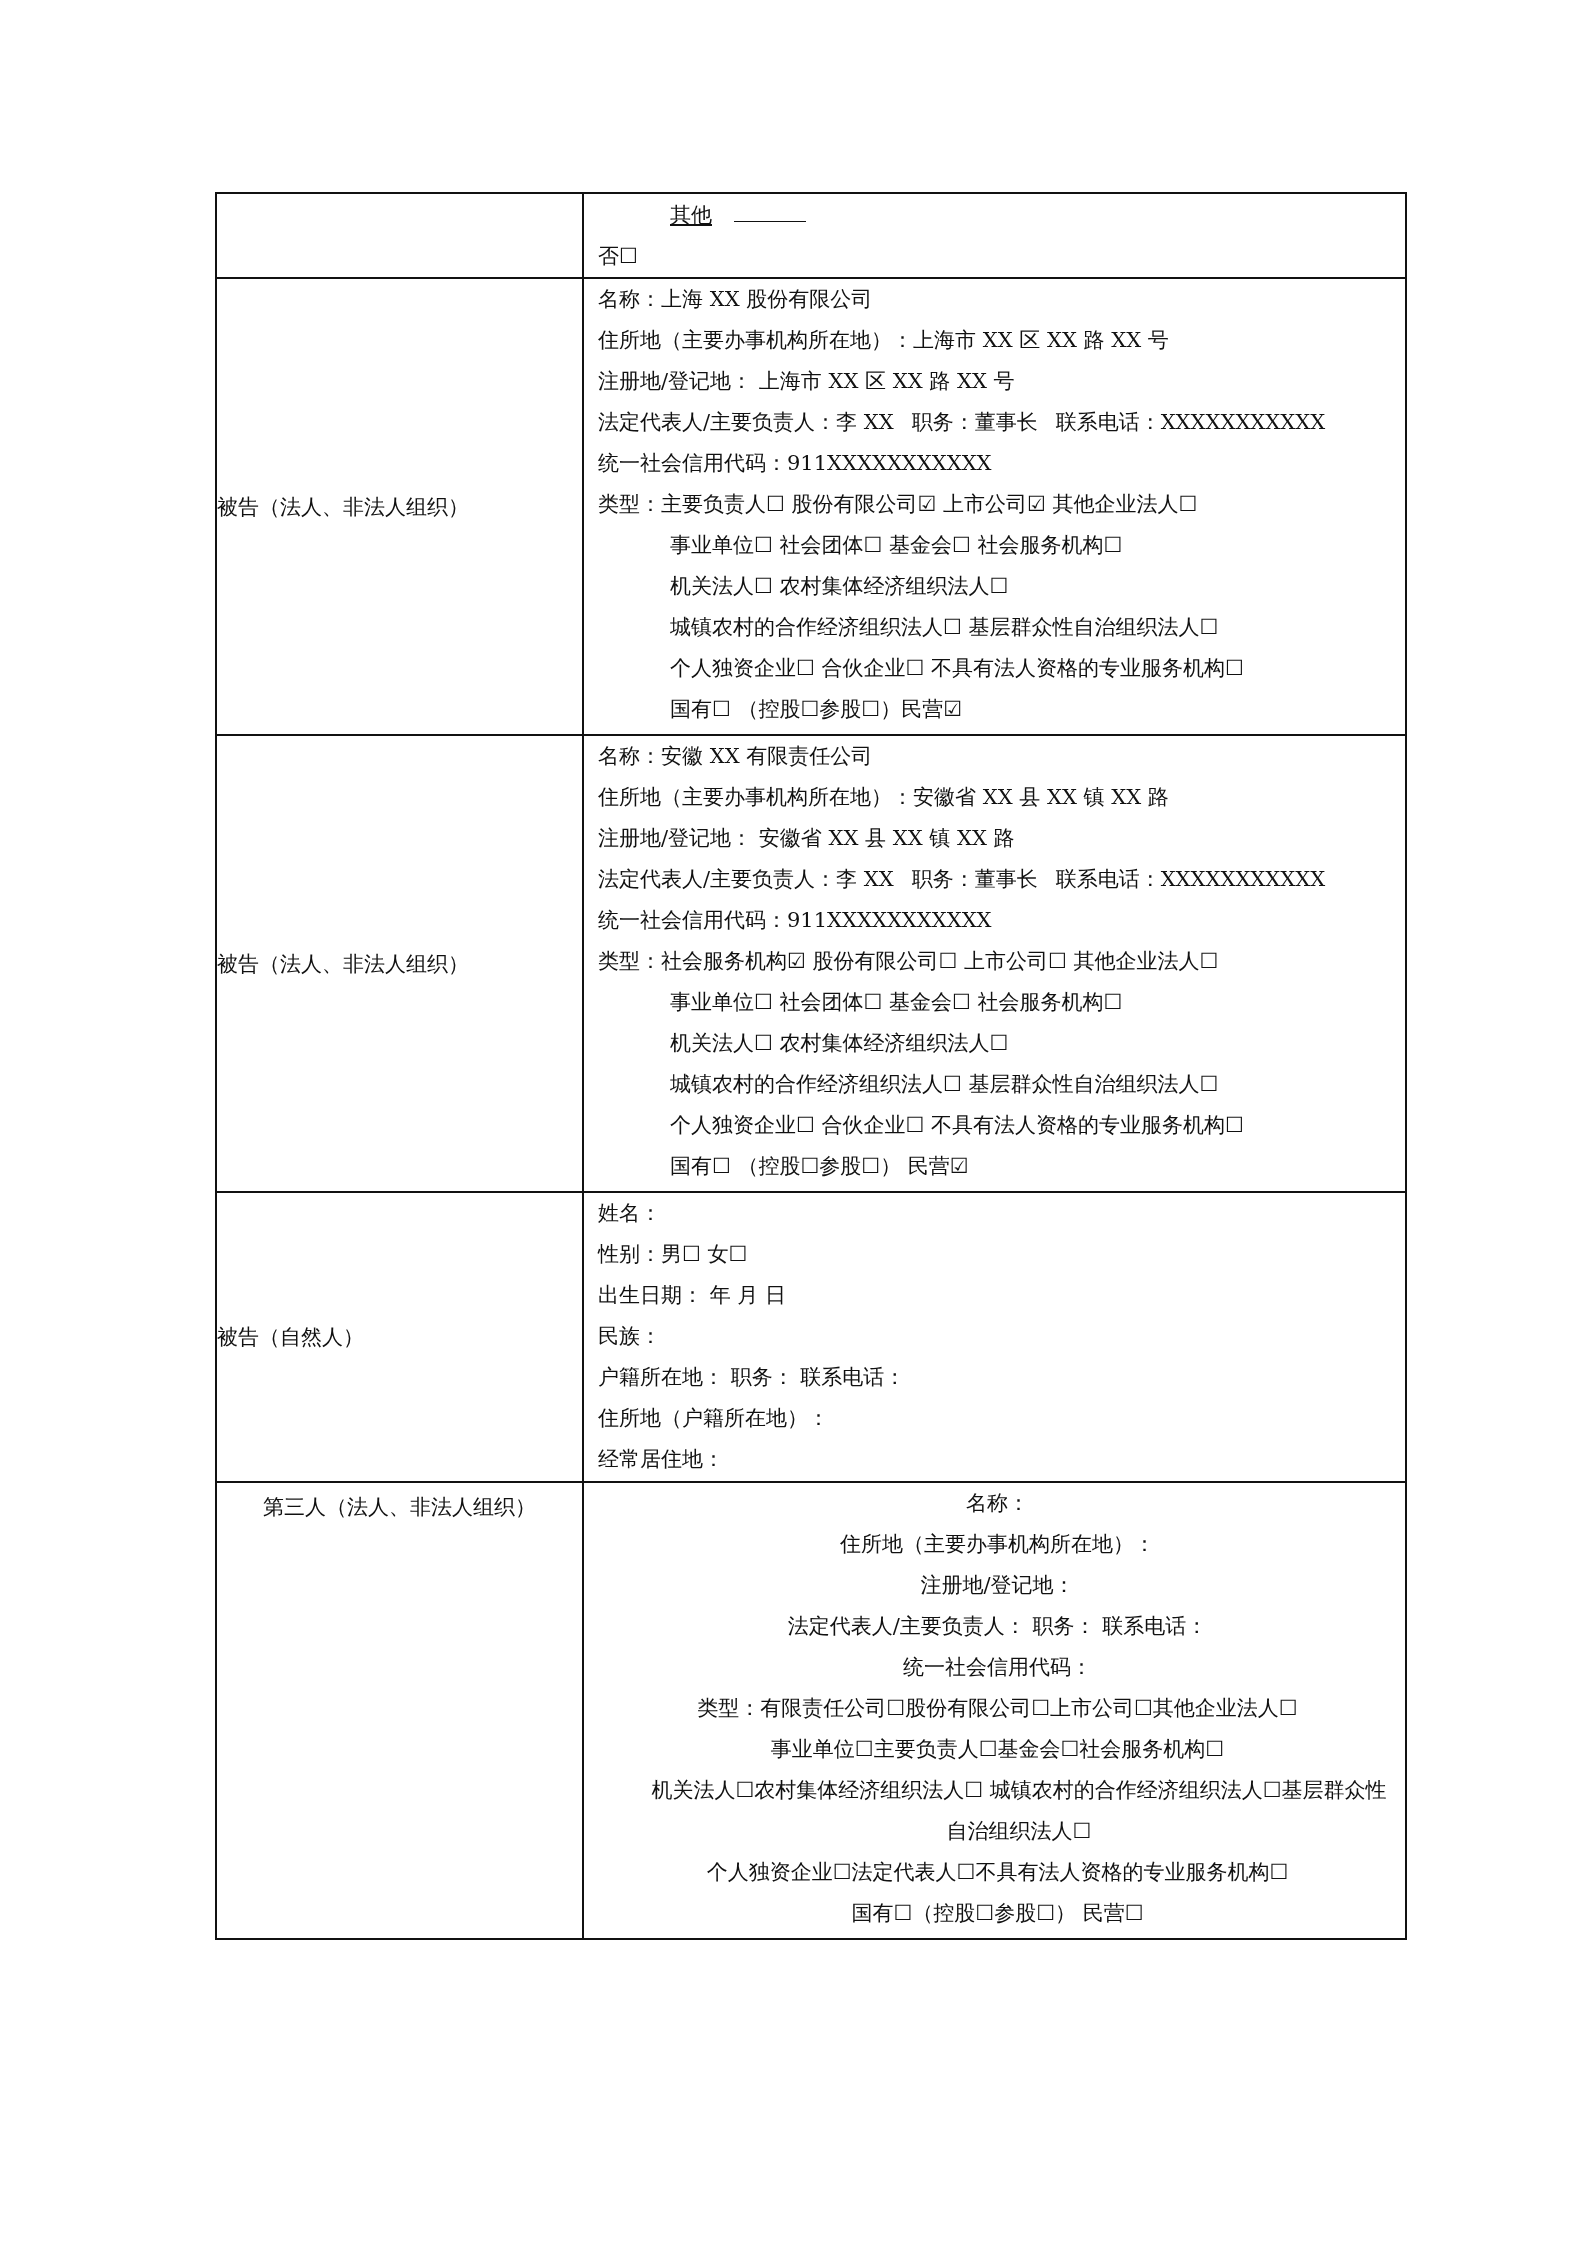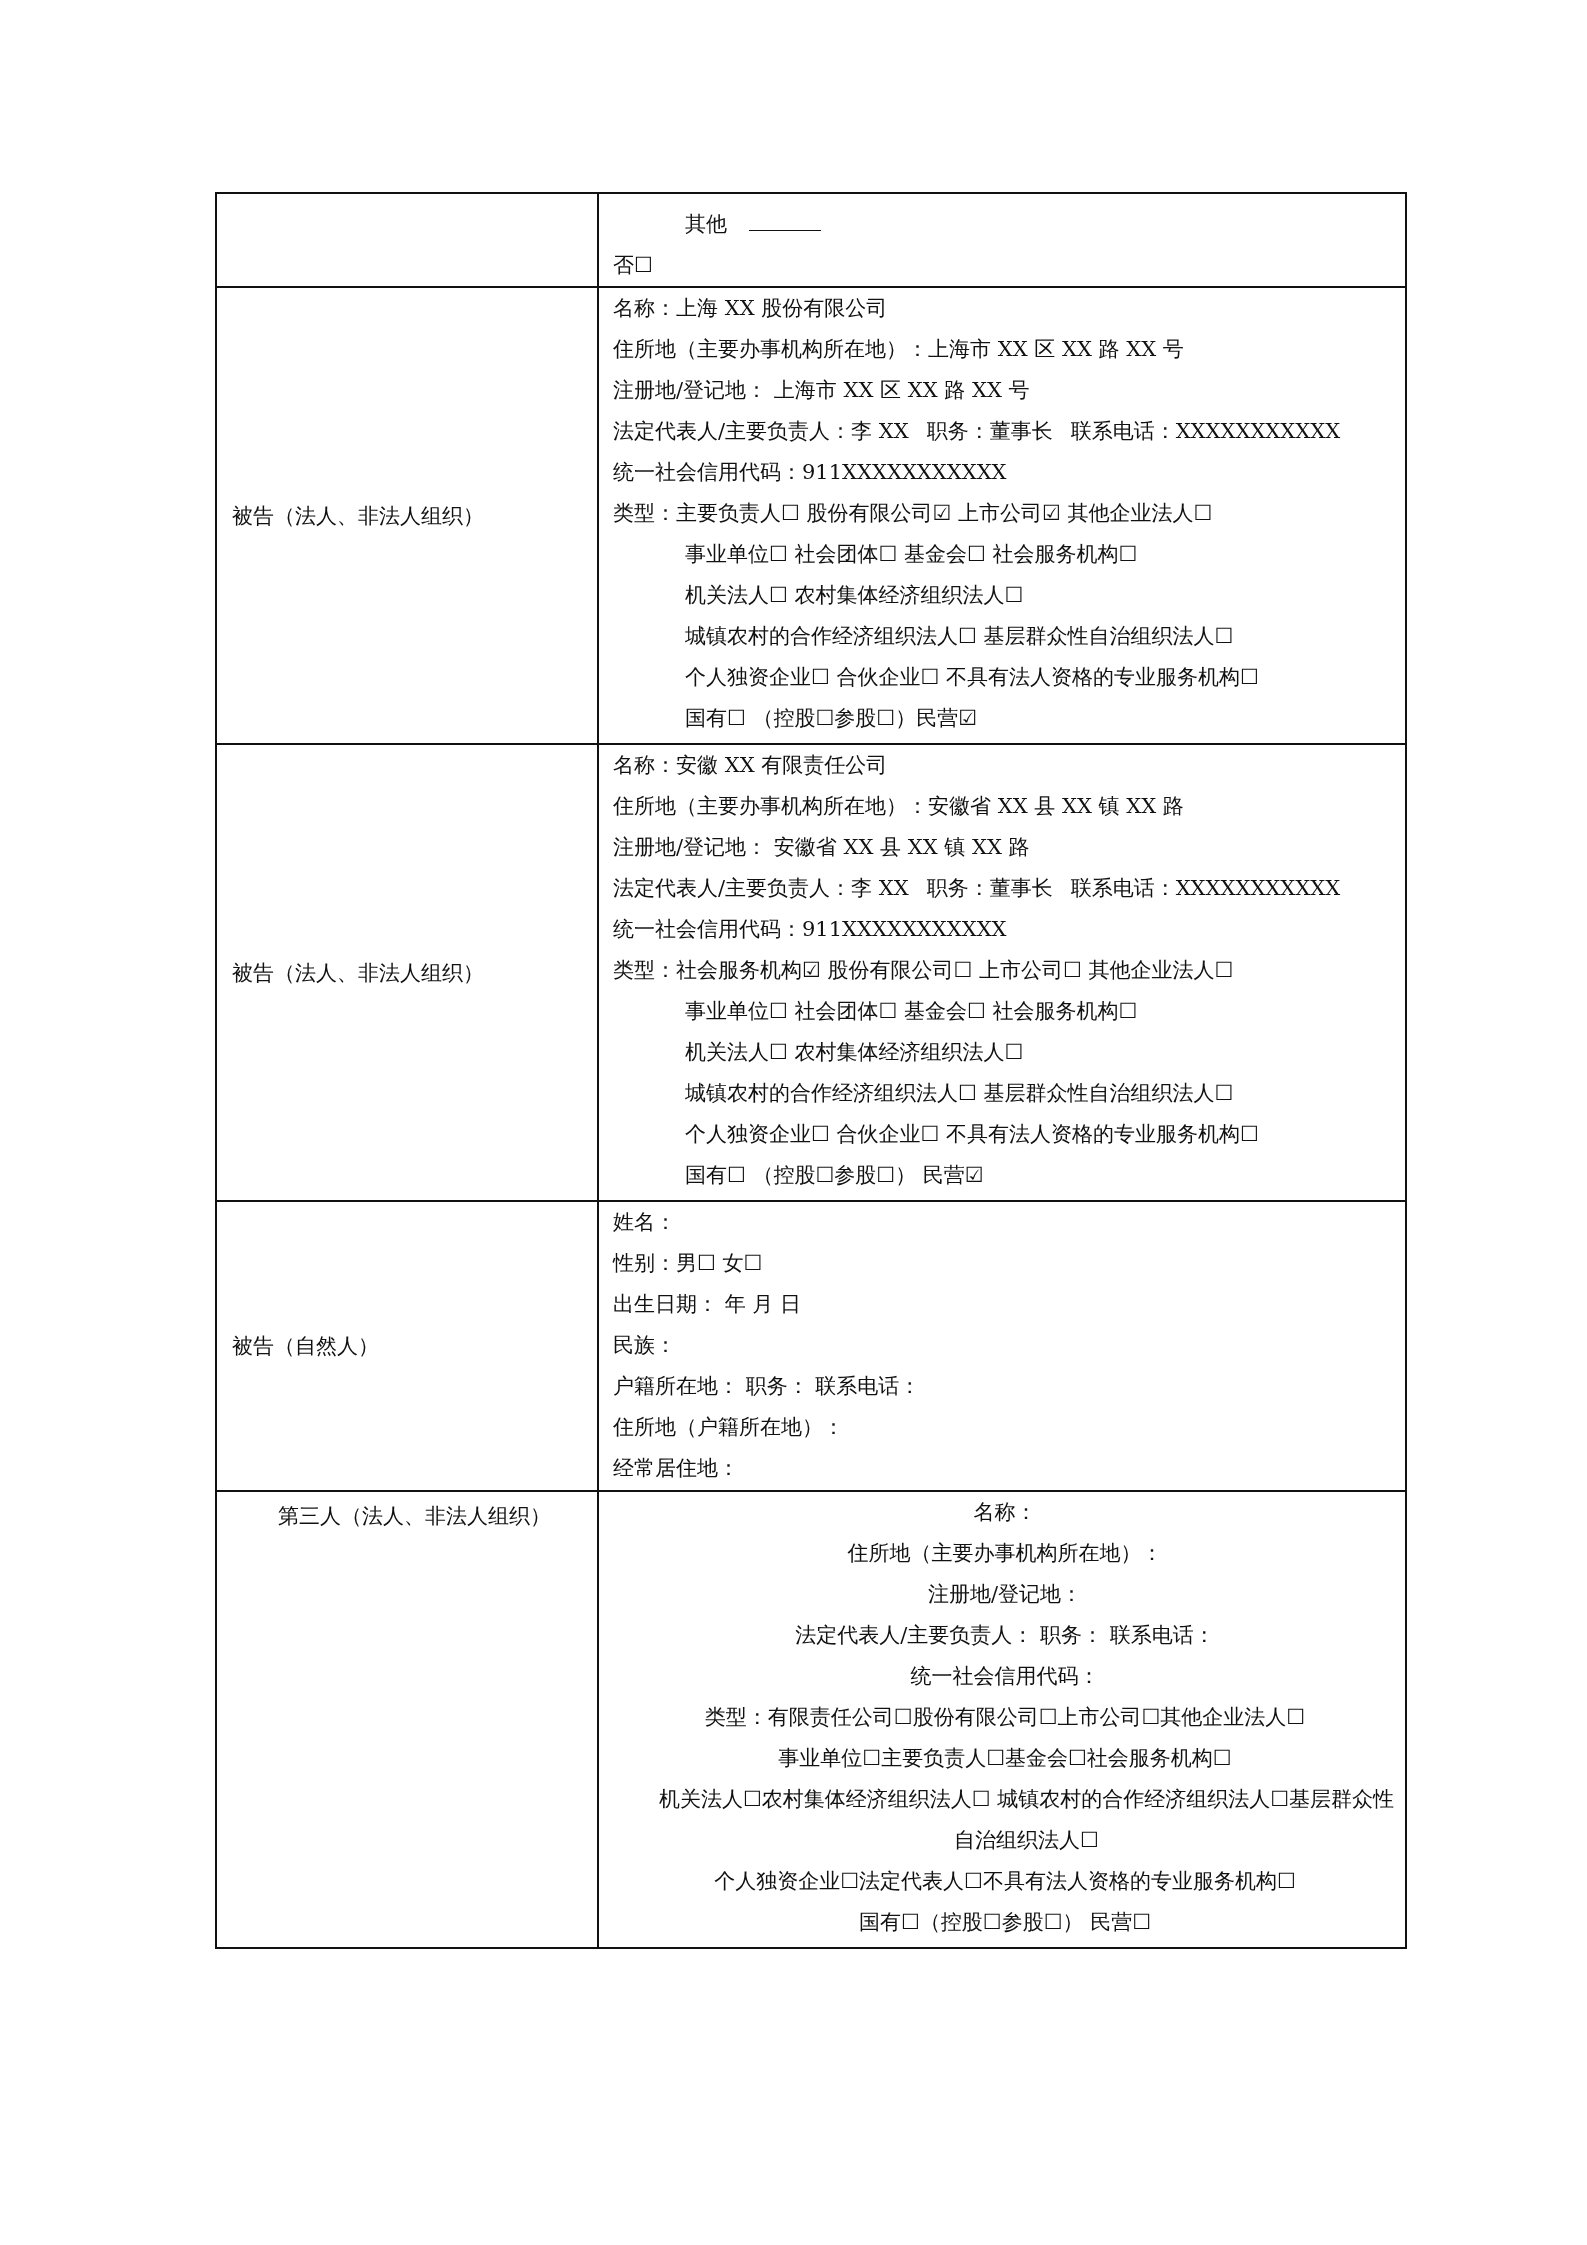--- a/index.html
+++ b/index.html
@@ -1,27 +1,27 @@
 <!DOCTYPE html>
 <html><head>
 <meta charset="utf-8">
 <style>
   html, body { margin: 0; padding: 0; background: #ffffff; }
   body { width: 1587px; height: 2245px; position: relative; overflow: hidden;
          font-family: "DejaVu Serif", "Liberation Serif", serif; color: #111; }
   .doc-table { position: absolute; left: 215px; top: 192px; width: 1192px;
                border-collapse: collapse; table-layout: fixed; }
   .doc-table td { border: 2px solid #111; padding: 0; vertical-align: middle; }
-  .doc-table td.label-cell { width: 365px; padding-left: 15px; font-size: 21px; }
+  .doc-table td.label-cell { width: 365px; font-size: 21px; }
   .doc-table td.label-cell.top { vertical-align: top; padding-top: 10px; }
   .doc-table td.content-cell { padding-left: 14px; padding-right: 8px; vertical-align: top; }
   .line { height: 41px; line-height: 41px; font-size: 21px; white-space: nowrap; }
   .line.wrap { white-space: normal; }
   .indent { padding-left: 72px; }
-  .first-pad { padding-top: 10px; }
+  .first-pad { padding-top: 1px; text-decoration: underline; }
   .gap { display: inline-block; width: 18px; }
   .underline-blank { display: inline-block; width: 72px; border-bottom: 1.5px solid #111;
                      height: 22px; vertical-align: baseline; margin-left: 22px; }
   .r1 { height: 83px; }
   .r2 { height: 457px; }
   .r3 { height: 457px; }
   .r4 { height: 290px; }
   .r5 { height: 457px; text-align: center; }
   .r6 { height: 82px; }
 </style>

